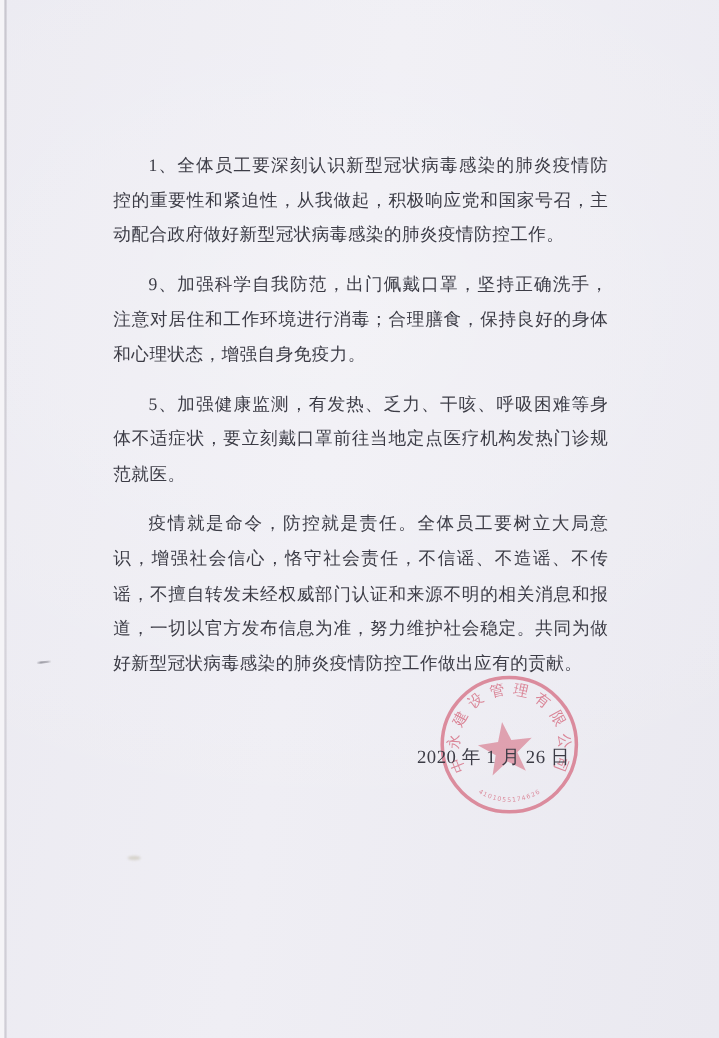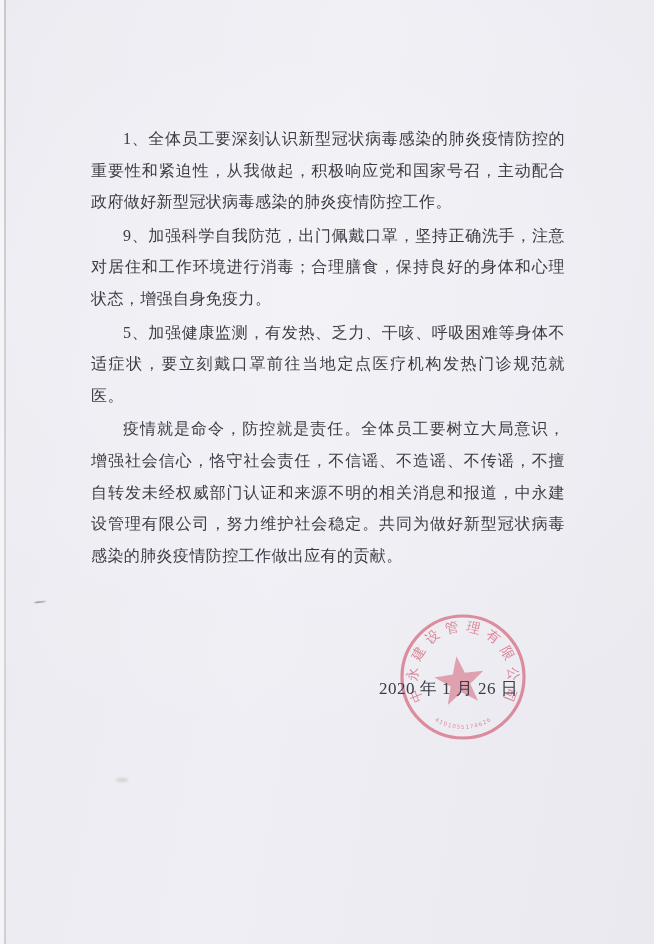--- a/index.html
+++ b/index.html
@@ -27,21 +27,21 @@
     position:absolute;left:4px;top:0;bottom:0;width:2px;
     background:linear-gradient(#c9c7cf,#d6d4db 60%,#cfcdd5);
   }
   .content{
     position:absolute;left:89px;top:121px;width:478px;
     color:var(--ink);
     font-size:16px;line-height:31.6px;
     text-align:justify;
     letter-spacing:0.4px;
   }
-  .content p{margin:2px;text-indent:2em;}
+  .content p{margin:14px;text-indent:2em;}
   .date-line{
     position:absolute;left:379px;top:646px;
     color:var(--ink);font-size:17px;letter-spacing:0.5px;
     z-index:3;white-space:nowrap;margin-top:31px;
   }
   .seal{
     position:absolute;left:398px;top:612px;width:132px;height:132px;
     z-index:2;opacity:0.92;
   }
   .seal-ring{fill:none;stroke:var(--seal_red);stroke-width:3.2;opacity:0.8;}
@@ -66,21 +66,21 @@
 
 <div class="page">
 
   <div class="left-edge"></div>
   <div class="left-edge-line"></div>
 
   <div class="content">
     <p>1、全体员工要深刻认识新型冠状病毒感染的肺炎疫情防控的重要性和紧迫性，从我做起，积极响应党和国家号召，主动配合政府做好新型冠状病毒感染的肺炎疫情防控工作。</p>
     <p>9、加强科学自我防范，出门佩戴口罩，坚持正确洗手，注意对居住和工作环境进行消毒；合理膳食，保持良好的身体和心理状态，增强自身免疫力。</p>
     <p>5、加强健康监测，有发热、乏力、干咳、呼吸困难等身体不适症状，要立刻戴口罩前往当地定点医疗机构发热门诊规范就医。</p>
-    <p>疫情就是命令，防控就是责任。全体员工要树立大局意识，增强社会信心，恪守社会责任，不信谣、不造谣、不传谣，不擅自转发未经权威部门认证和来源不明的相关消息和报道，中永建设管理有限公司，努力维护社会稳定。共同为做好新型冠状病毒感染的肺炎疫情防控工作做出应有的贡献。</p>
+    <p>疫情就是命令，防控就是责任。全体员工要树立大局意识，增强社会信心，恪守社会责任，不信谣、不造谣、不传谣，不擅自转发未经权威部门认证和来源不明的相关消息和报道，一切以官方发布信息为准，努力维护社会稳定。共同为做好新型冠状病毒感染的肺炎疫情防控工作做出应有的贡献。</p>
   </div>
 
   <div class="date-line">2020 年 1 月 26 日</div>
 
   <svg class="seal" viewBox="0 0 132 132" xmlns="http://www.w3.org/2000/svg" aria-hidden="true">
     <defs>
       <path id="seal-name-arc" d="M 27.3,91.4 A 46,46 0 1 1 102.7,91.4" fill="none"></path>
       <path id="seal-number-arc" d="M 35.2,107.6 A 52,52 0 0 0 94.8,107.6" fill="none"></path>
     </defs>
     <circle class="seal-ring" cx="65" cy="65" r="61"></circle>

